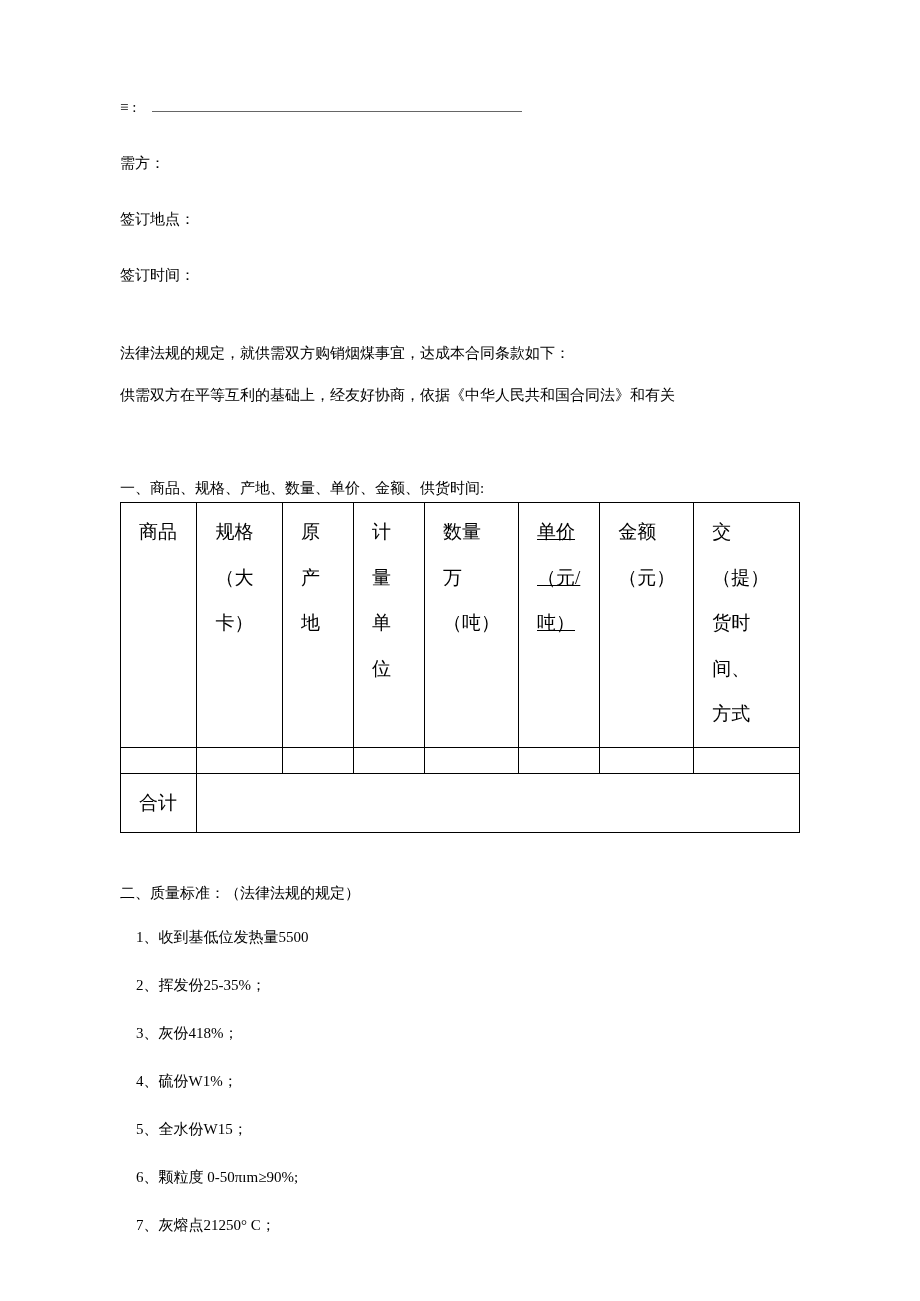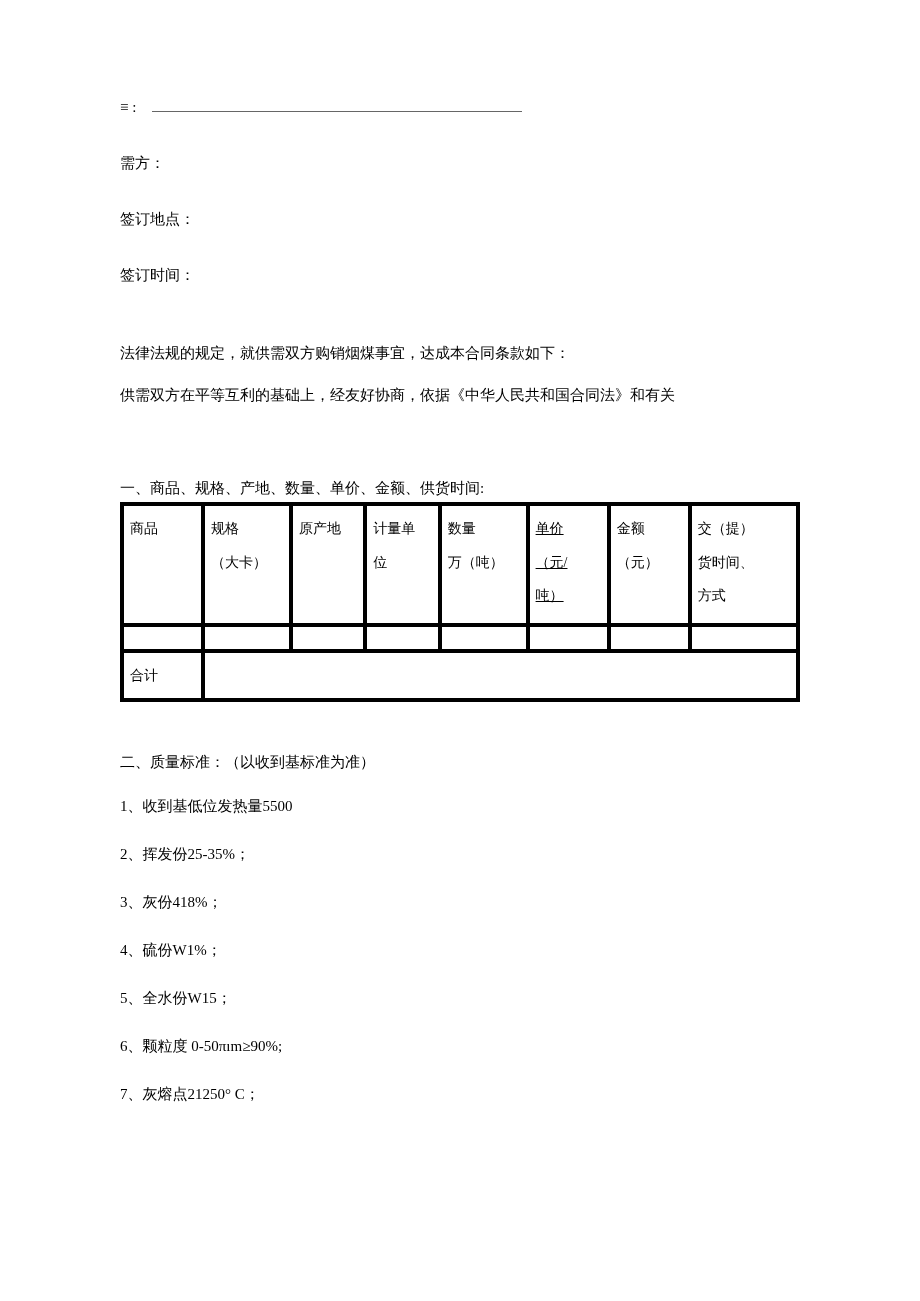--- a/index.html
+++ b/index.html
@@ -35,42 +35,43 @@
     .section-title {
       margin-top: 60px;
       margin-bottom: 2px;
     }
     table {
       border-collapse: collapse;
       width: 100%;
       margin-bottom: 0;
     }
     table td {
-      border: 4px solid #000000;
-      padding: 6px 6px;
+      border: 1px solid #000000;
+      padding: 6px 18px;
       vertical-align: top;
-      font-size: 14px;
+      font-size: 19px;
       line-height: 2.4;
     }
     table tr:first-child td {
       line-height: 2.4;
       padding-bottom: 10px;
     }
     .row-empty td {
       height: 26px;
     }
     .row-total td, .row-caps td {
       height: 40px;
     }
     .standards-title {
       margin-top: 48px;
       margin-bottom: 20px;
     }
     .standard-item {
       margin-bottom: 24px;
+      margin-left: 16px;
     }
     .italic {
     }
   </style>
 </head>
 <body>
 
 <div class="field-line">
   <span>≡ :</span>
   <span class="underline"></span>
@@ -137,21 +138,21 @@
     <td></td>
     <td></td>
   </tr>
   <tr class="row-total">
     <td><span>合计</span></td>
     <td colspan="7"></td>
   </tr>
 </tbody>
   </table>
 
-<div class="standards-title">二、质量标准：（以收到基标准为准）</div>
+<div class="standards-title">二、质量标准：（法律法规的规定）</div>
 
 <div class="standard-item">1、收到基低位发热量5500</div>
 <div class="standard-item">2、挥发份25-35%；</div>
 <div class="standard-item">
   <span>3、</span><span class="italic">灰份418%；</span>
 </div>
 <div class="standard-item">4、硫份W1%；</div>
 <div class="standard-item">5、全水份W15；</div>
 <div class="standard-item">6、颗粒度  0-50πım≥90%;</div>
 <div class="standard-item">7、灰熔点21250° C；</div>

